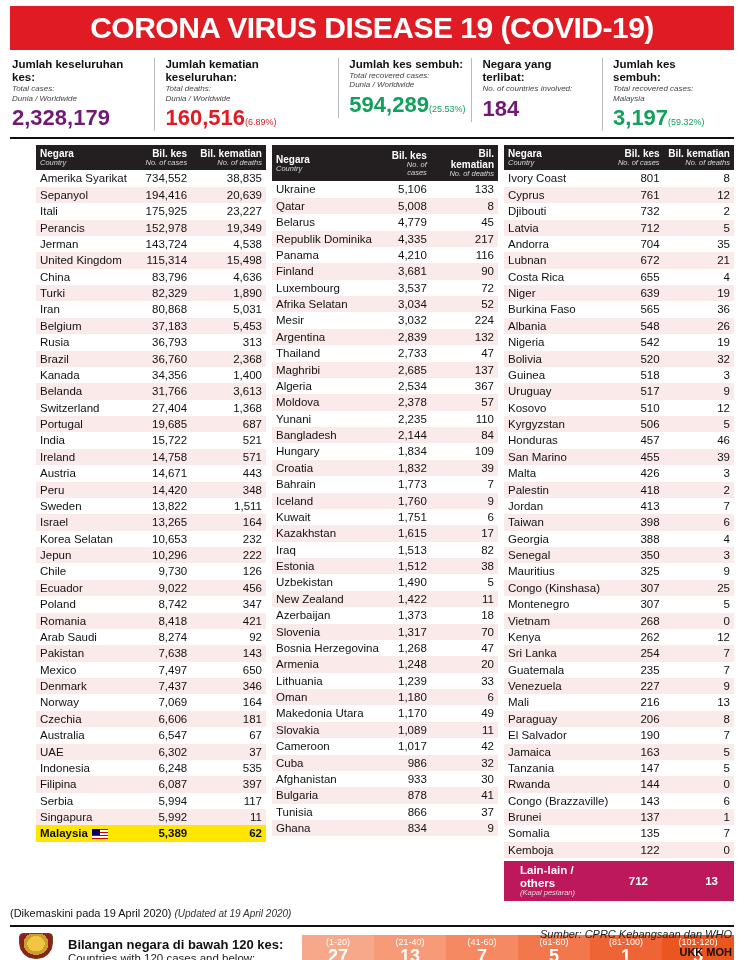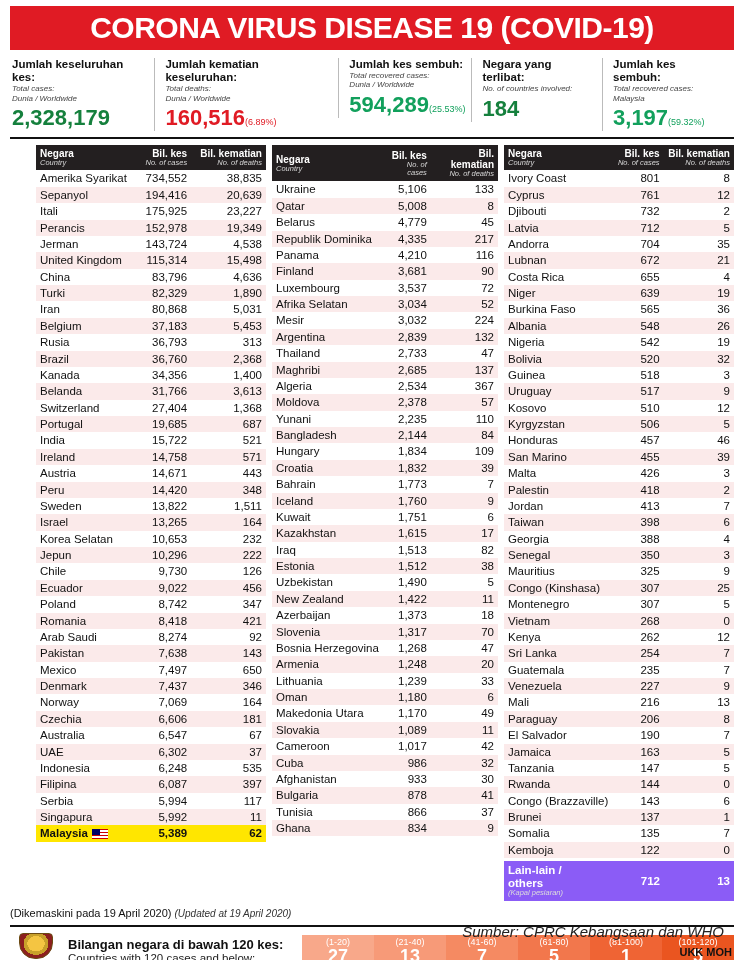--- a/index.html
+++ b/index.html
@@ -45,21 +45,21 @@
   .sum-head { font-size: 11.5px; font-weight: bold; color: #111; line-height: 1.15; }
   .sum-sub { font-size: 8px; color: #444; line-height: 1.15; }
   .sum-sub i { font-style: italic; }
   .sum-val {
     font-size: 22px;
     font-weight: bold;
     line-height: 1.2;
     margin-top: 2px;
   }
   .sum-val .pct { font-size: 9px; font-weight: normal; }
-  .black { color: #15803d; }
+  .black { color: #701a75; }
   .red { color: #e01b24; }
   .green { color: #12a05c; }
 
   
   .tables {
     display: flex;
     gap: 6px;
     align-items: flex-start;
     margin-left: 26px;
   }
@@ -107,25 +107,25 @@
   }
   .flag::before {
     content: "";
     position: absolute; left: 0; top: 0;
     width: 8px; height: 6px; background: #010066;
   }
 
   
   .others {
     margin-top: 3px;
-    background: #8b5cf6;
+    background: #be185d;
     color: #fff;
     display: flex;
     align-items: center;
-    padding: 3px 4px;
+    padding: 3px 16px;
     font-size: 11.5px;
     font-weight: bold;
   }
   .others .lbl { flex: 1; line-height: 1.1; }
   .others .lbl .sub { display: block; font-size: 7.5px; font-style: italic; font-weight: normal; color: #ddd; }
   .others .v1 { width: 62px; text-align: right; }
   .others .v2 { width: 70px; text-align: right; }
 
   
   .updated {
@@ -166,23 +166,23 @@
   .band {
     width: 72px;
     text-align: center;
     color: #fff;
     padding: 2px 0 3px 0;
   }
   .band .rng { font-size: 9px; }
   .band .cnt { font-size: 18px; font-weight: bold; line-height: 1.1; }
   .source {
     position: absolute;
-    right: 20px;
+    right: 12px;
     bottom: 26px;
-    font-size: 15px;
+    font-size: 11px;
     font-style: italic;
     color: #222;
     text-align: center;
   }
   .ukk {
     position: absolute;
     right: 12px;
     bottom: 8px;
     font-size: 11px;
     font-weight: bold;

